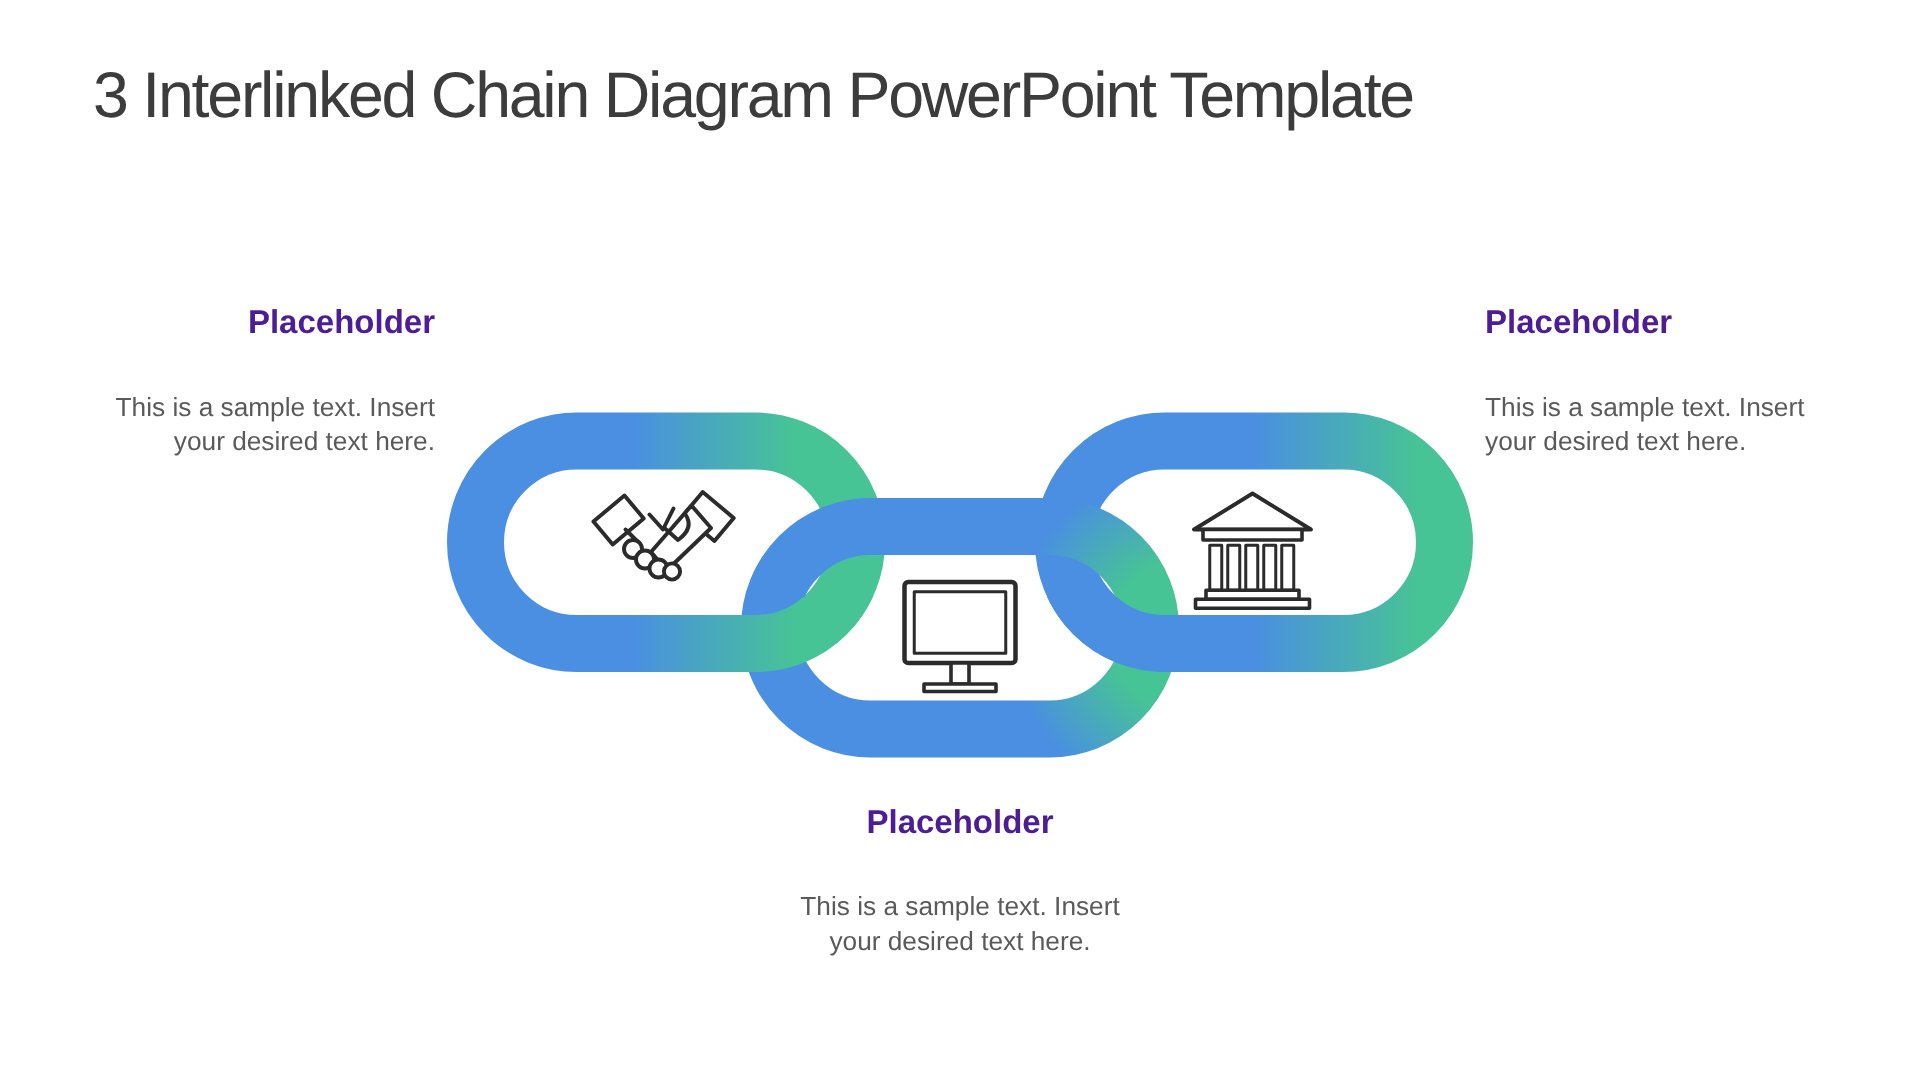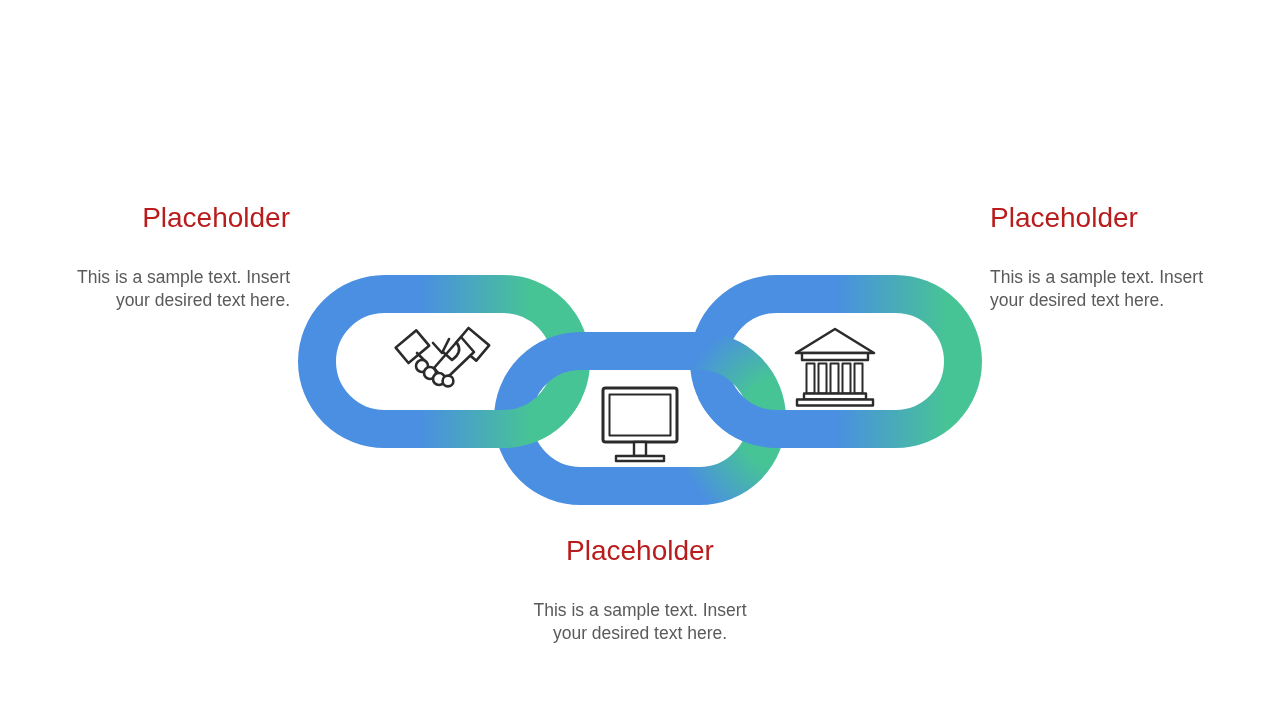--- a/index.html
+++ b/index.html
@@ -26,40 +26,41 @@
     position: absolute;
     left: 0; top: 0;
     width: 1280px;
     height: 720px;
   }
   .ph {
     position: absolute;
     width: 260px;
   }
   .ph-heading {
-    font-size: 28px;
-    font-weight: 400;
-    color: #b91c1c;
+    font-size: 22px;
+    font-weight: 700;
+    color: #4c1d95;
     margin: 0 0 11px 0;
   }
   .ph-body {
     font-size: 17.5px;
     line-height: 23px;
     color: #5a5a5a;
     margin-top: 32px;
   }
   .ph-left  { top: 202px; right: 990px; text-align: right; }
   .ph-right { top: 202px; left: 990px;  text-align: left;  }
   .ph-bottom{ top: 535px; left: 640px; transform: translateX(-50%); text-align: center; }
 </style>
 </head>
 <body>
 
 <div class="slide">
 
+  <h1 class="slide-title">3 Interlinked Chain Diagram PowerPoint Template</h1>
 
   <svg class="chain-svg" viewBox="0 0 1280 720" xmlns="http://www.w3.org/2000/svg">
     <defs>
       <linearGradient id="gL" gradientUnits="userSpaceOnUse" x1="298" y1="361" x2="590" y2="361">
         <stop offset="0" stop-color="#4A8FE2"></stop>
         <stop offset="0.42" stop-color="#4A8FE2"></stop>
         <stop offset="0.80" stop-color="#47C495"></stop>
         <stop offset="1" stop-color="#47C495"></stop>
       </linearGradient>
       <linearGradient id="gR" gradientUnits="userSpaceOnUse" x1="690" y1="361" x2="982" y2="361">

